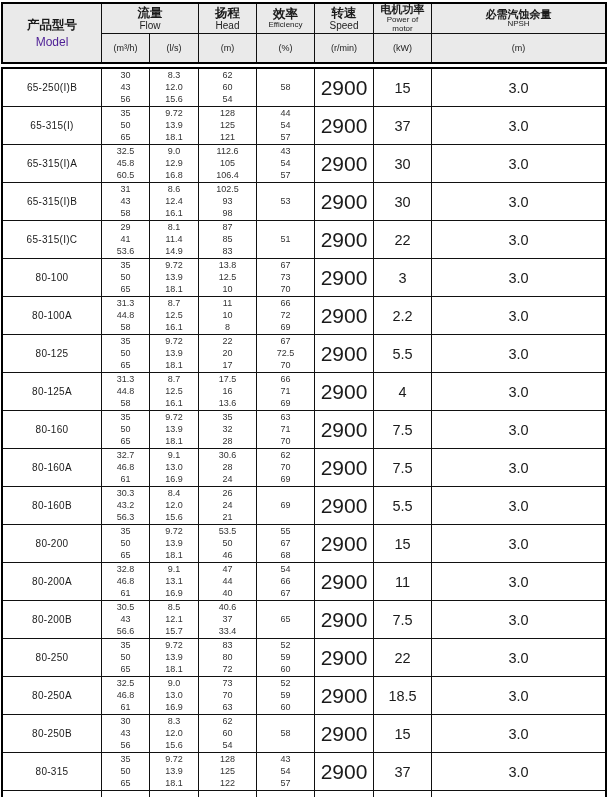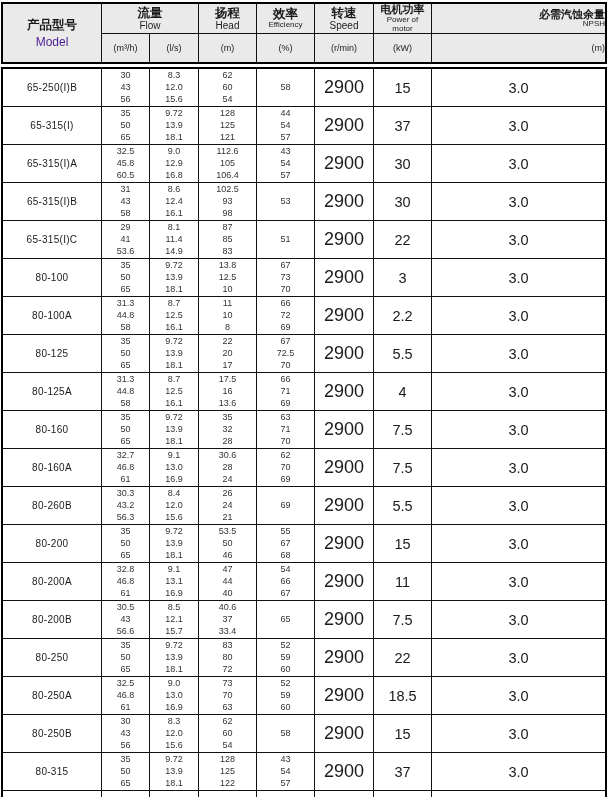--- a/index.html
+++ b/index.html
@@ -23,21 +23,21 @@
     gap:1px;
   }
   .head-right { flex:1; display:flex; flex-direction:column; min-width:0; }
   .head-titles { height:30px; box-sizing:border-box; border-bottom:1px solid #111; display:flex; }
   .head-units  { flex:1; display:flex; }
   .ht, .hu {
     box-sizing:border-box; border-right:1px solid #111;
     display:flex; flex-direction:column; justify-content:center; align-items:center;
     text-align:center; line-height:1.15; min-width:0;
   }
-  .ht:last-child, .hu:last-child { border-right:none;align-items:flex-end; }
+  .ht:last-child, .hu:last-child { border-right:none; }
   .h-zh   { font-size:12.5px; font-weight:bold; }
   .h-zh-sm{ font-size:11px;  font-weight:bold;font-family:Liberation Serif, serif; }
   .h-en   { font-size:10px;  color:#222; }
   .h-en-sm{ font-size:8px;   color:#222; line-height:1.1; }
   .h-en-lg{ font-size:12px;  color:#4c1d95; }
   .hu     { font-size:9px; color:#222; }
   .w-flowT { width:97px; }
   .w-m3h  { width:48px; }
   .w-ls   { width:49px; }
   .w-head { width:58px;align-items:center; }
@@ -63,21 +63,21 @@
   }
   .cell:last-child { border-right:none; }
   .model-cell { width:99px; font-size:10px; letter-spacing:0.3px; }
   .tri {
     flex-direction:column; justify-content:space-around; align-items:stretch;
     font-size:9px; color:#333; padding:1px 0; line-height:11px;
   }
   .tri .ln { flex:0 0 auto; }
   .tri.single { justify-content:center; }
   .big   { font-size:14.5px; }
-  .speed-cell { font-size:18px; }
+  .speed-cell { font-size:21px; }
 </style>
 </head>
 <body>
 
 <div class="page">
 
   <div class="header-box">
     <div class="model-head">
       <div class="h-zh">产品型号</div>
       <div class="h-en-lg">Model</div>
@@ -398,21 +398,21 @@
     <div class="cell tri w-eff">
             <div class="ln">62</div>
             <div class="ln">70</div>
             <div class="ln">69</div>
           </div>
     <div class="cell big speed-cell w-speed">2900</div>
     <div class="cell big w-power">7.5</div>
     <div class="cell big w-npsh">3.0</div>
   </div>
         <div class="row">
-    <div class="cell model-cell">80-260B</div>
+    <div class="cell model-cell">80-160B</div>
     <div class="cell tri w-m3h">
             <div class="ln">30.3</div>
             <div class="ln">43.2</div>
             <div class="ln">56.3</div>
           </div>
     <div class="cell tri w-ls">
             <div class="ln">8.4</div>
             <div class="ln">12.0</div>
             <div class="ln">15.6</div>
           </div>

